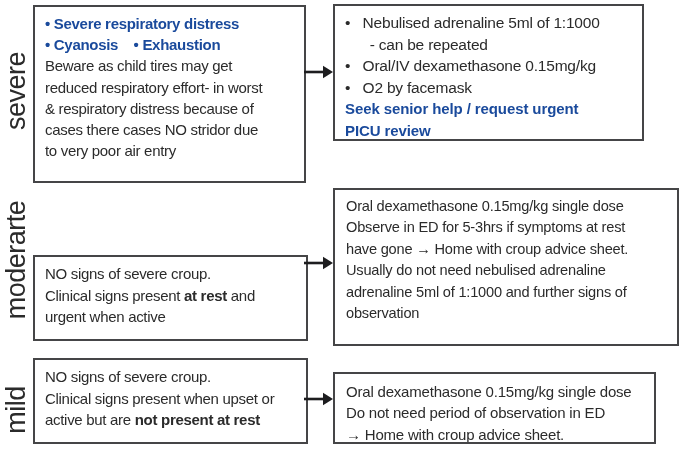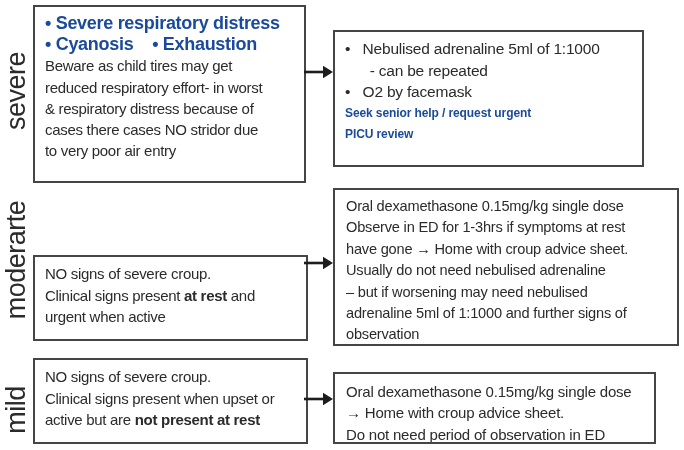--- a/index.html
+++ b/index.html
@@ -16,25 +16,25 @@
   }
   .line { white-space:pre; }
   .seg-b { font-weight:700; }
   .line.hd { font-weight:700; color:var(--blue, #1a4a9c); }
   .line.gap { margin-top:1px; }
 
   
   #severe-signs  { left:33px;  top:5px;   width:273px; height:178px; padding:6px 4px 0 10px;
                    font-size:15px; letter-spacing:-0.3px; }
   #severe-signs .line { line-height:21.2px; }
-  #severe-signs .line.hd { font-size:18px; }
+  #severe-signs .line.hd { font-size:15px; }
   #severe-treatment { left:333px; top:4px; width:311px; height:137px; padding:6px 4px 0 10px;
-                   font-size:15.5px; letter-spacing:-0.2px;margin-top:26px; }
+                   font-size:15.5px; letter-spacing:-0.2px; }
   #severe-treatment .line { line-height:21.5px; }
-  #severe-treatment .line.hd { font-size:12px; letter-spacing:-0.1px; }
+  #severe-treatment .line.hd { font-size:15px; letter-spacing:-0.1px; }
 
   
   #moderate-signs { left:33px; top:255px; width:275px; height:86px; padding:6px 4px 0 10px;
                    font-size:15px; letter-spacing:-0.3px; }
   #moderate-signs .line { line-height:21px; }
   #moderate-treatment { left:333px; top:188px; width:346px; height:158px; padding:6px 4px 0 11px;
                    font-size:14.6px; letter-spacing:-0.2px; }
   #moderate-treatment .line { line-height:21.4px; }
 
   
@@ -78,58 +78,58 @@
     </div>
   <div class="arrow" id="arrow-severe">
     <svg width="29" height="18" viewBox="0 0 29 18" aria-hidden="true">
       <line x1="0" y1="9" x2="20" y2="9" stroke="currentColor" stroke-width="2.6"></line>
       <polygon points="19,2.8 29,9 19,15.2" fill="currentColor"></polygon>
     </svg>
   </div>
   <div class="box" id="severe-treatment">
       <div class="line"><span>•   Nebulised adrenaline 5ml of 1:1000</span></div>
       <div class="line"><span>      - can be repeated</span></div>
+      <div class="line"><span>•   Oral/IV dexamethasone 0.15mg/kg</span></div>
       <div class="line"><span>•   O2 by facemask</span></div>
       <div class="line hd"><span class="seg-b">Seek senior help / request urgent</span></div>
       <div class="line hd"><span class="seg-b">PICU review</span></div>
     </div>
 
   <div class="side-label" id="label-moderate">moderarte</div>
   <div class="box" id="moderate-signs">
       <div class="line"><span>NO signs of severe croup.</span></div>
       <div class="line gap"><span>Clinical signs present </span><span class="seg-b">at rest</span><span> and</span></div>
       <div class="line"><span>urgent when active</span></div>
     </div>
   <div class="arrow" id="arrow-moderate">
     <svg width="29" height="18" viewBox="0 0 29 18" aria-hidden="true">
       <line x1="0" y1="9" x2="20" y2="9" stroke="currentColor" stroke-width="2.6"></line>
       <polygon points="19,2.8 29,9 19,15.2" fill="currentColor"></polygon>
     </svg>
   </div>
   <div class="box" id="moderate-treatment">
       <div class="line"><span>Oral dexamethasone 0.15mg/kg single dose</span></div>
-      <div class="line"><span>Observe in ED for 1-3hrs if symptoms at rest</span></div>
+      <div class="line"><span>Observe in ED for 5-3hrs if symptoms at rest</span></div>
       <div class="line"><span>have gone → Home with croup advice sheet.</span></div>
       <div class="line"><span>Usually do not need nebulised adrenaline</span></div>
-      <div class="line"><span>– but if worsening may need nebulised</span></div>
       <div class="line"><span>adrenaline 5ml of 1:1000 and further signs of</span></div>
       <div class="line"><span>observation</span></div>
     </div>
 
   <div class="side-label" id="label-mild">mild</div>
   <div class="box" id="mild-signs">
       <div class="line"><span>NO signs of severe croup.</span></div>
       <div class="line gap"><span>Clinical signs present when upset or</span></div>
       <div class="line"><span>active but are </span><span class="seg-b">not present at rest</span></div>
     </div>
   <div class="arrow" id="arrow-mild">
     <svg width="29" height="18" viewBox="0 0 29 18" aria-hidden="true">
       <line x1="0" y1="9" x2="20" y2="9" stroke="currentColor" stroke-width="2.6"></line>
       <polygon points="19,2.8 29,9 19,15.2" fill="currentColor"></polygon>
     </svg>
   </div>
   <div class="box" id="mild-treatment">
       <div class="line"><span>Oral dexamethasone 0.15mg/kg single dose</span></div>
+      <div class="line"><span>Do not need period of observation in ED</span></div>
       <div class="line"><span>→ Home with croup advice sheet.</span></div>
-      <div class="line"><span>Do not need period of observation in ED</span></div>
     </div>
 
 </div>
 
 </body></html>

